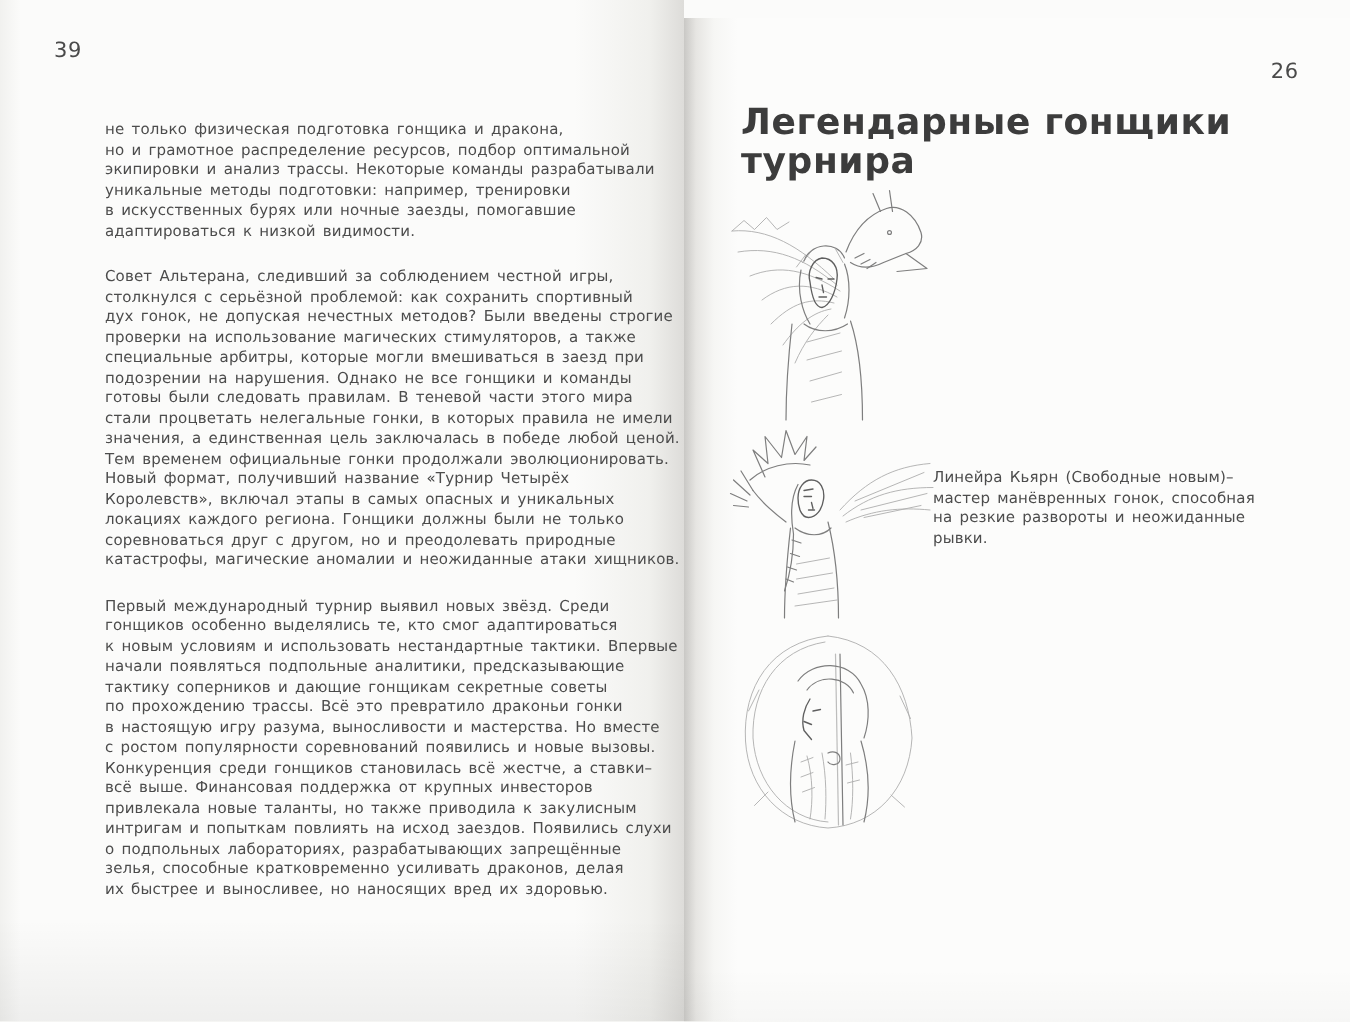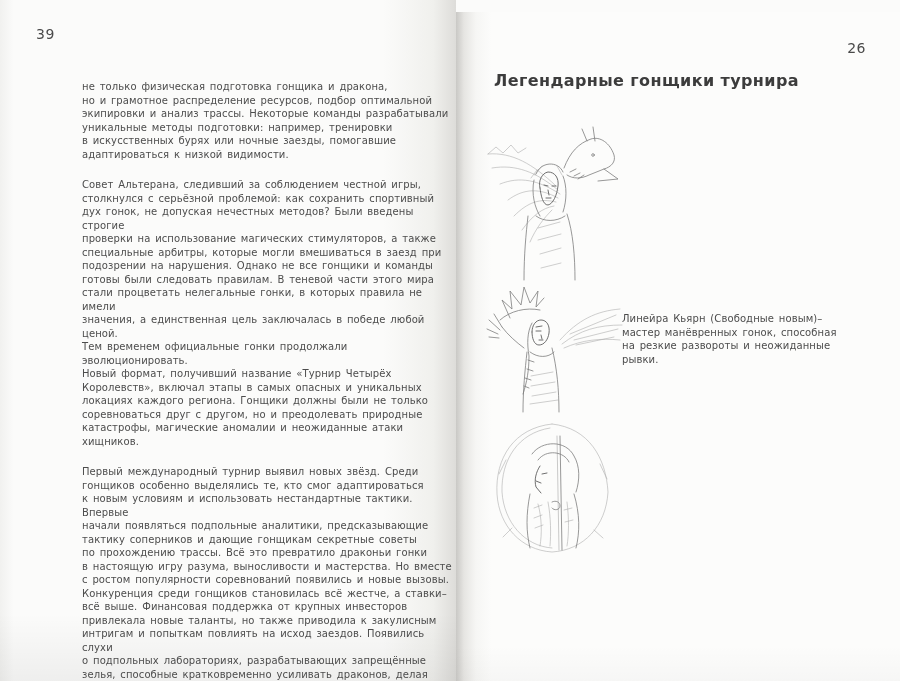--- a/index.html
+++ b/index.html
@@ -12,24 +12,24 @@
       linear-gradient(to right, #f1f1ef 0%, #fbfbfa 3%, #fbfbfa 84%, #f0f0ed 95%, #dddcd9 100%);}
   .page.right{left:456px;width:444px;
     background:
       linear-gradient(to bottom, rgba(0,0,0,0) 93%, rgba(0,0,0,0.03) 100%),
       linear-gradient(to right, #c9c8c5 0%, #e6e5e2 1.8%, #f6f6f4 4.5%, #fcfcfb 8%, #fcfcfb 100%); margin-top: 12px;}
   .pagenum{position:absolute;font-size:14px;color:#4a4a4a;letter-spacing:.5px;}
   .pagenum.pn-left{left:36px;top:26px;}
   .pagenum.pn-right{right:34px;top:28px;}
   .body-text{position:absolute;left:66px;top:80px;width:388px;}
   .body-text p, .racer-desc, .footer-par{
-    margin:0 0 17px 16px;font-size:10px;line-height:13.5px;color:#4c4c4c;
+    margin:0 0 17px 4px;font-size:10px;line-height:13.5px;color:#4c4c4c;
     white-space:pre-line;word-spacing:1.5px;letter-spacing:.1px;}
   .page-title{position:absolute;left:38px;top:56px;margin:0;
-    font-size:16px;line-height:26px;font-weight:700;color:#3c3c3c;letter-spacing:.4px;}
+    font-size:24px;line-height:26px;font-weight:700;color:#3c3c3c;letter-spacing:.4px;}
   .illo{position:absolute;}
   .illo-1{left:22px;top:110px;width:146px;height:164px;}
   .illo-2{left:16px;top:270px;width:156px;height:136px;}
   .illo-3{left:26px;top:406px;width:142px;height:140px;}
   .racer-desc{position:absolute;width:258px;margin:0;}
   .desc-1{left:166px;top:162px;}
   .desc-2{left:166px;top:300px;}
   .desc-3{left:166px;top:438px;}
   .footer-par{position:absolute;left:32px;top:546px;width:384px;margin:0;}
   svg{display:block;width:100%;height:100%;}

